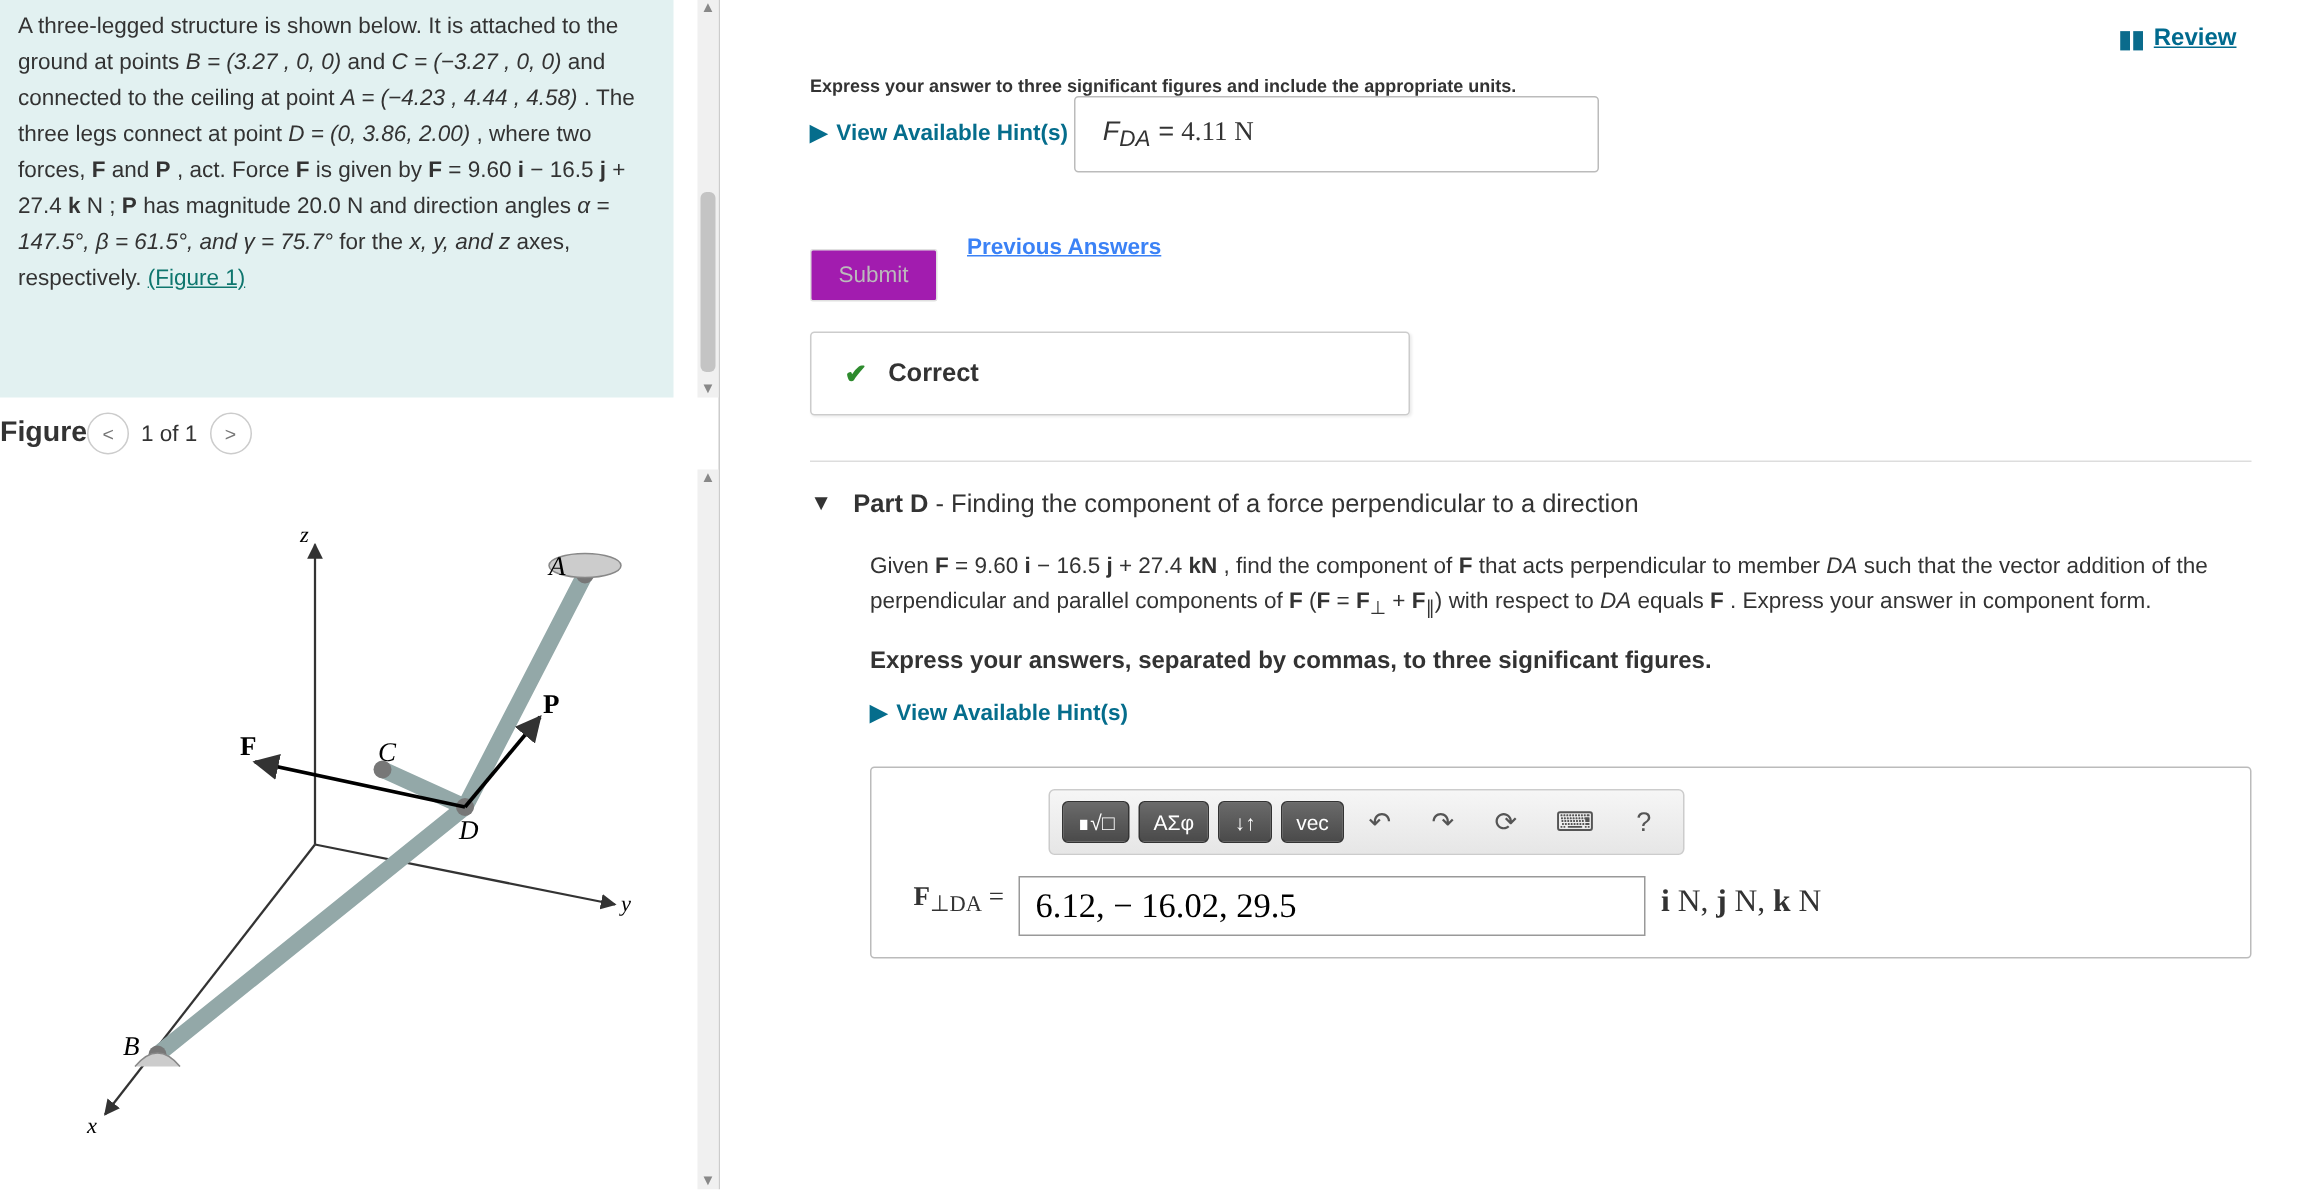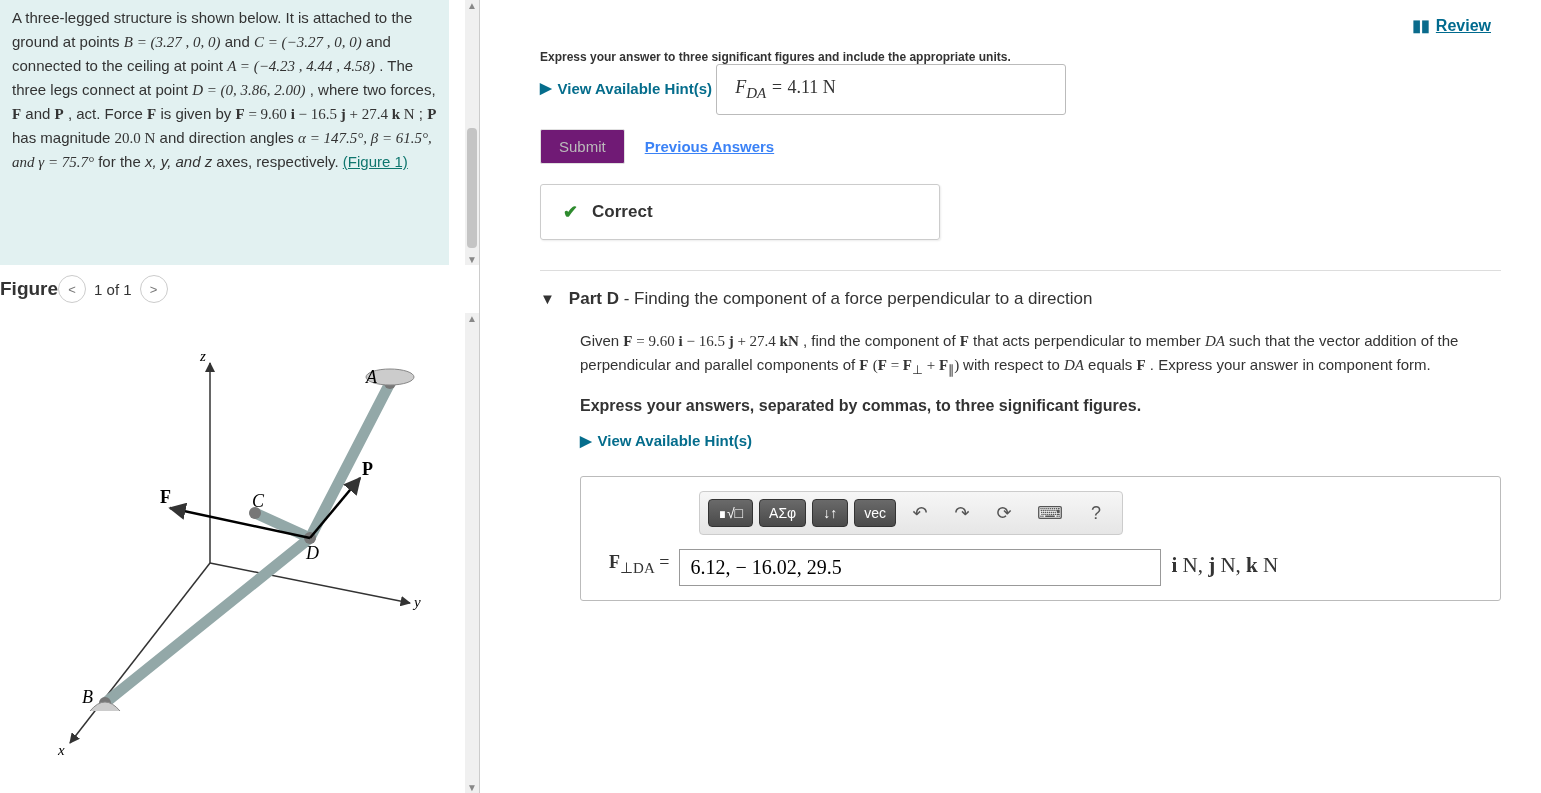--- a/index.html
+++ b/index.html
@@ -102,26 +102,27 @@
     border: 1px solid #bbb;
     border-radius: 3px;
     padding: 12px 18px;
     display: inline-block;
     min-width: 350px;
     font-family: "Times New Roman", serif;
     font-size: 18px;
   }
   .submit-row { display: flex; align-items: center; gap: 20px; margin-top: 14px; }
   .submit-btn {
-    background: #701a75;
+    background: #a21caf;
     color: #bbb;
     border: 1px solid #e0e0e0;
     padding: 8px 18px;
     font-size: 15px;
     border-radius: 2px;
+    margin-top: 37px;
   }
   .prev-ans {
     color: #3b82f6;
     text-decoration: underline;
     font-weight: bold;
   }
   .correct-box {
     margin-top: 20px;
     border: 1px solid #ccc;
     border-radius: 3px;
@@ -175,26 +176,26 @@
   }
   .ans-row {
     display: flex; gap: 10px;
     margin-top: 14px;
     font-family: "Times New Roman", serif;
   }
   .ans-label { font-size: 18px; margin-left: 10px;}
   .ans-input {
     border: 1px solid #999;
     padding: 6px 10px;
-    font-size: 20px;
-    width: 482px;
+    font-size: 23px;
+    width: 418px;
     font-family: "Times New Roman", serif;
   }
   .ans-units { font-size: 21px; font-family: "Times New Roman", serif; }
-  .serif { font-family: Liberation Serif, serif; }
+  .serif { font-family: Liberation Sans, sans-serif; }
   .ital { font-style: italic; }
 </style>
 </head>
 <body>
 
 <div class="page">
 
   <div class="left">
     <div class="top-scroll">
       <div class="desc-box">

